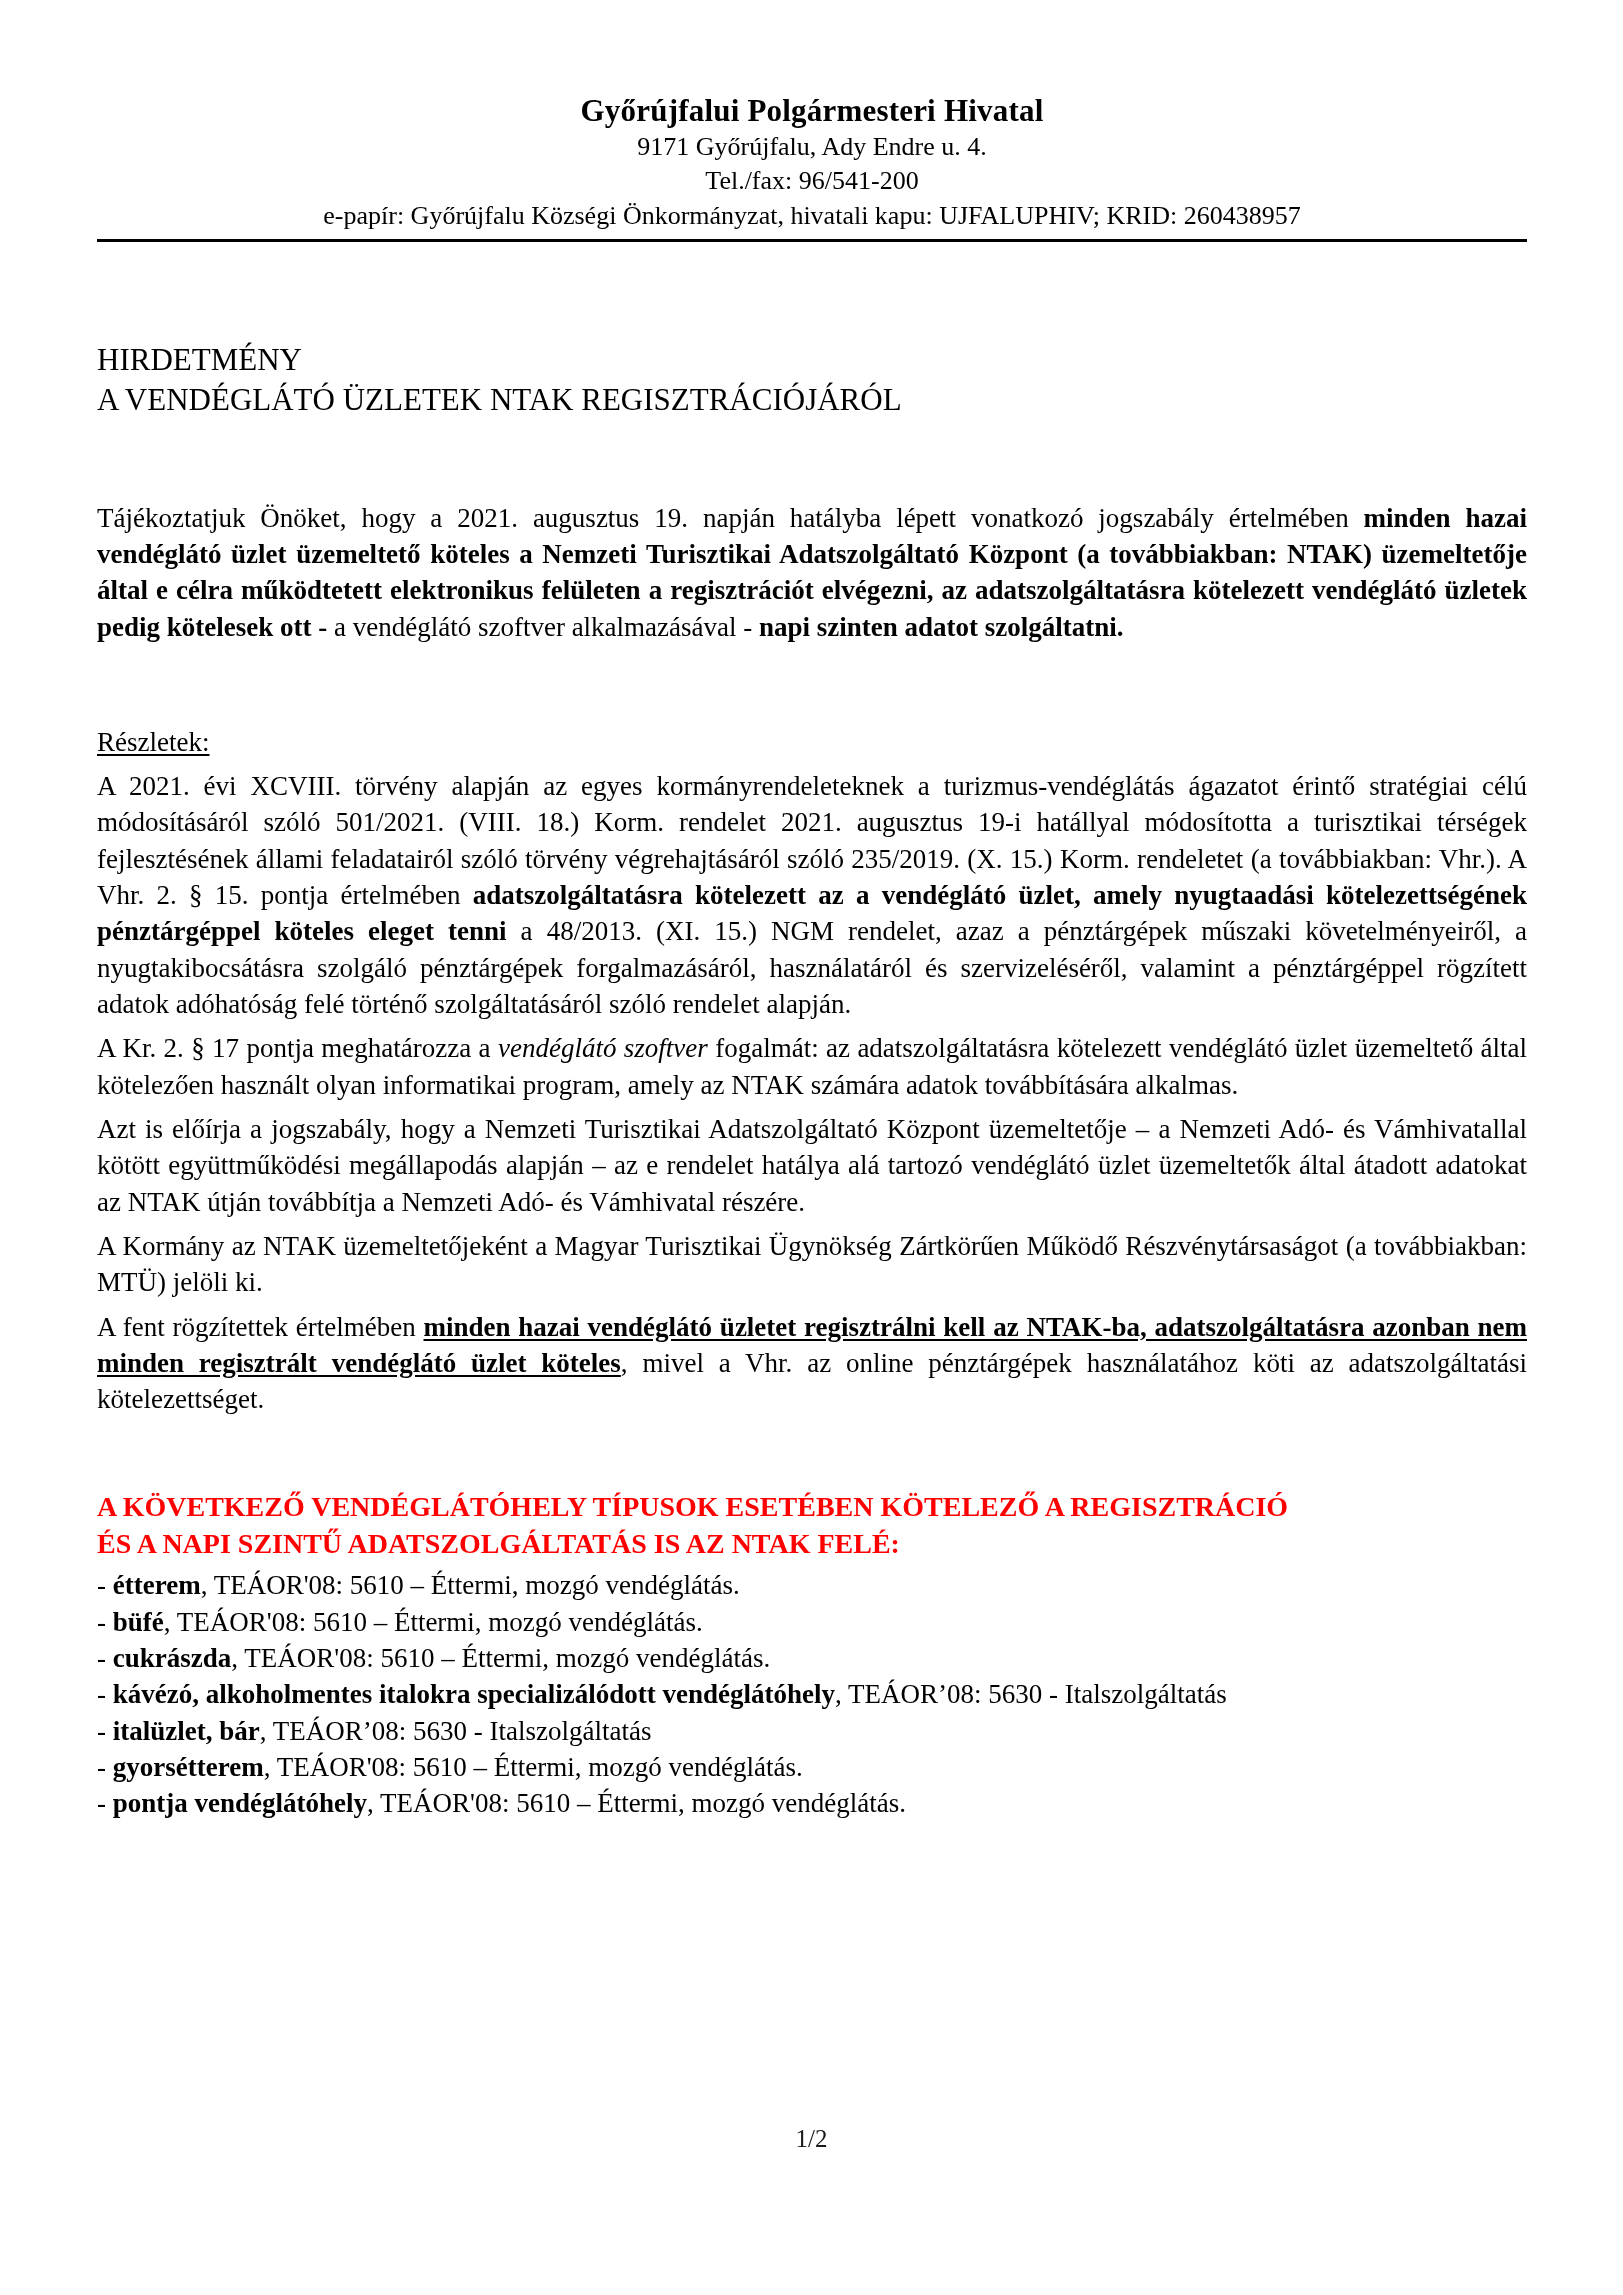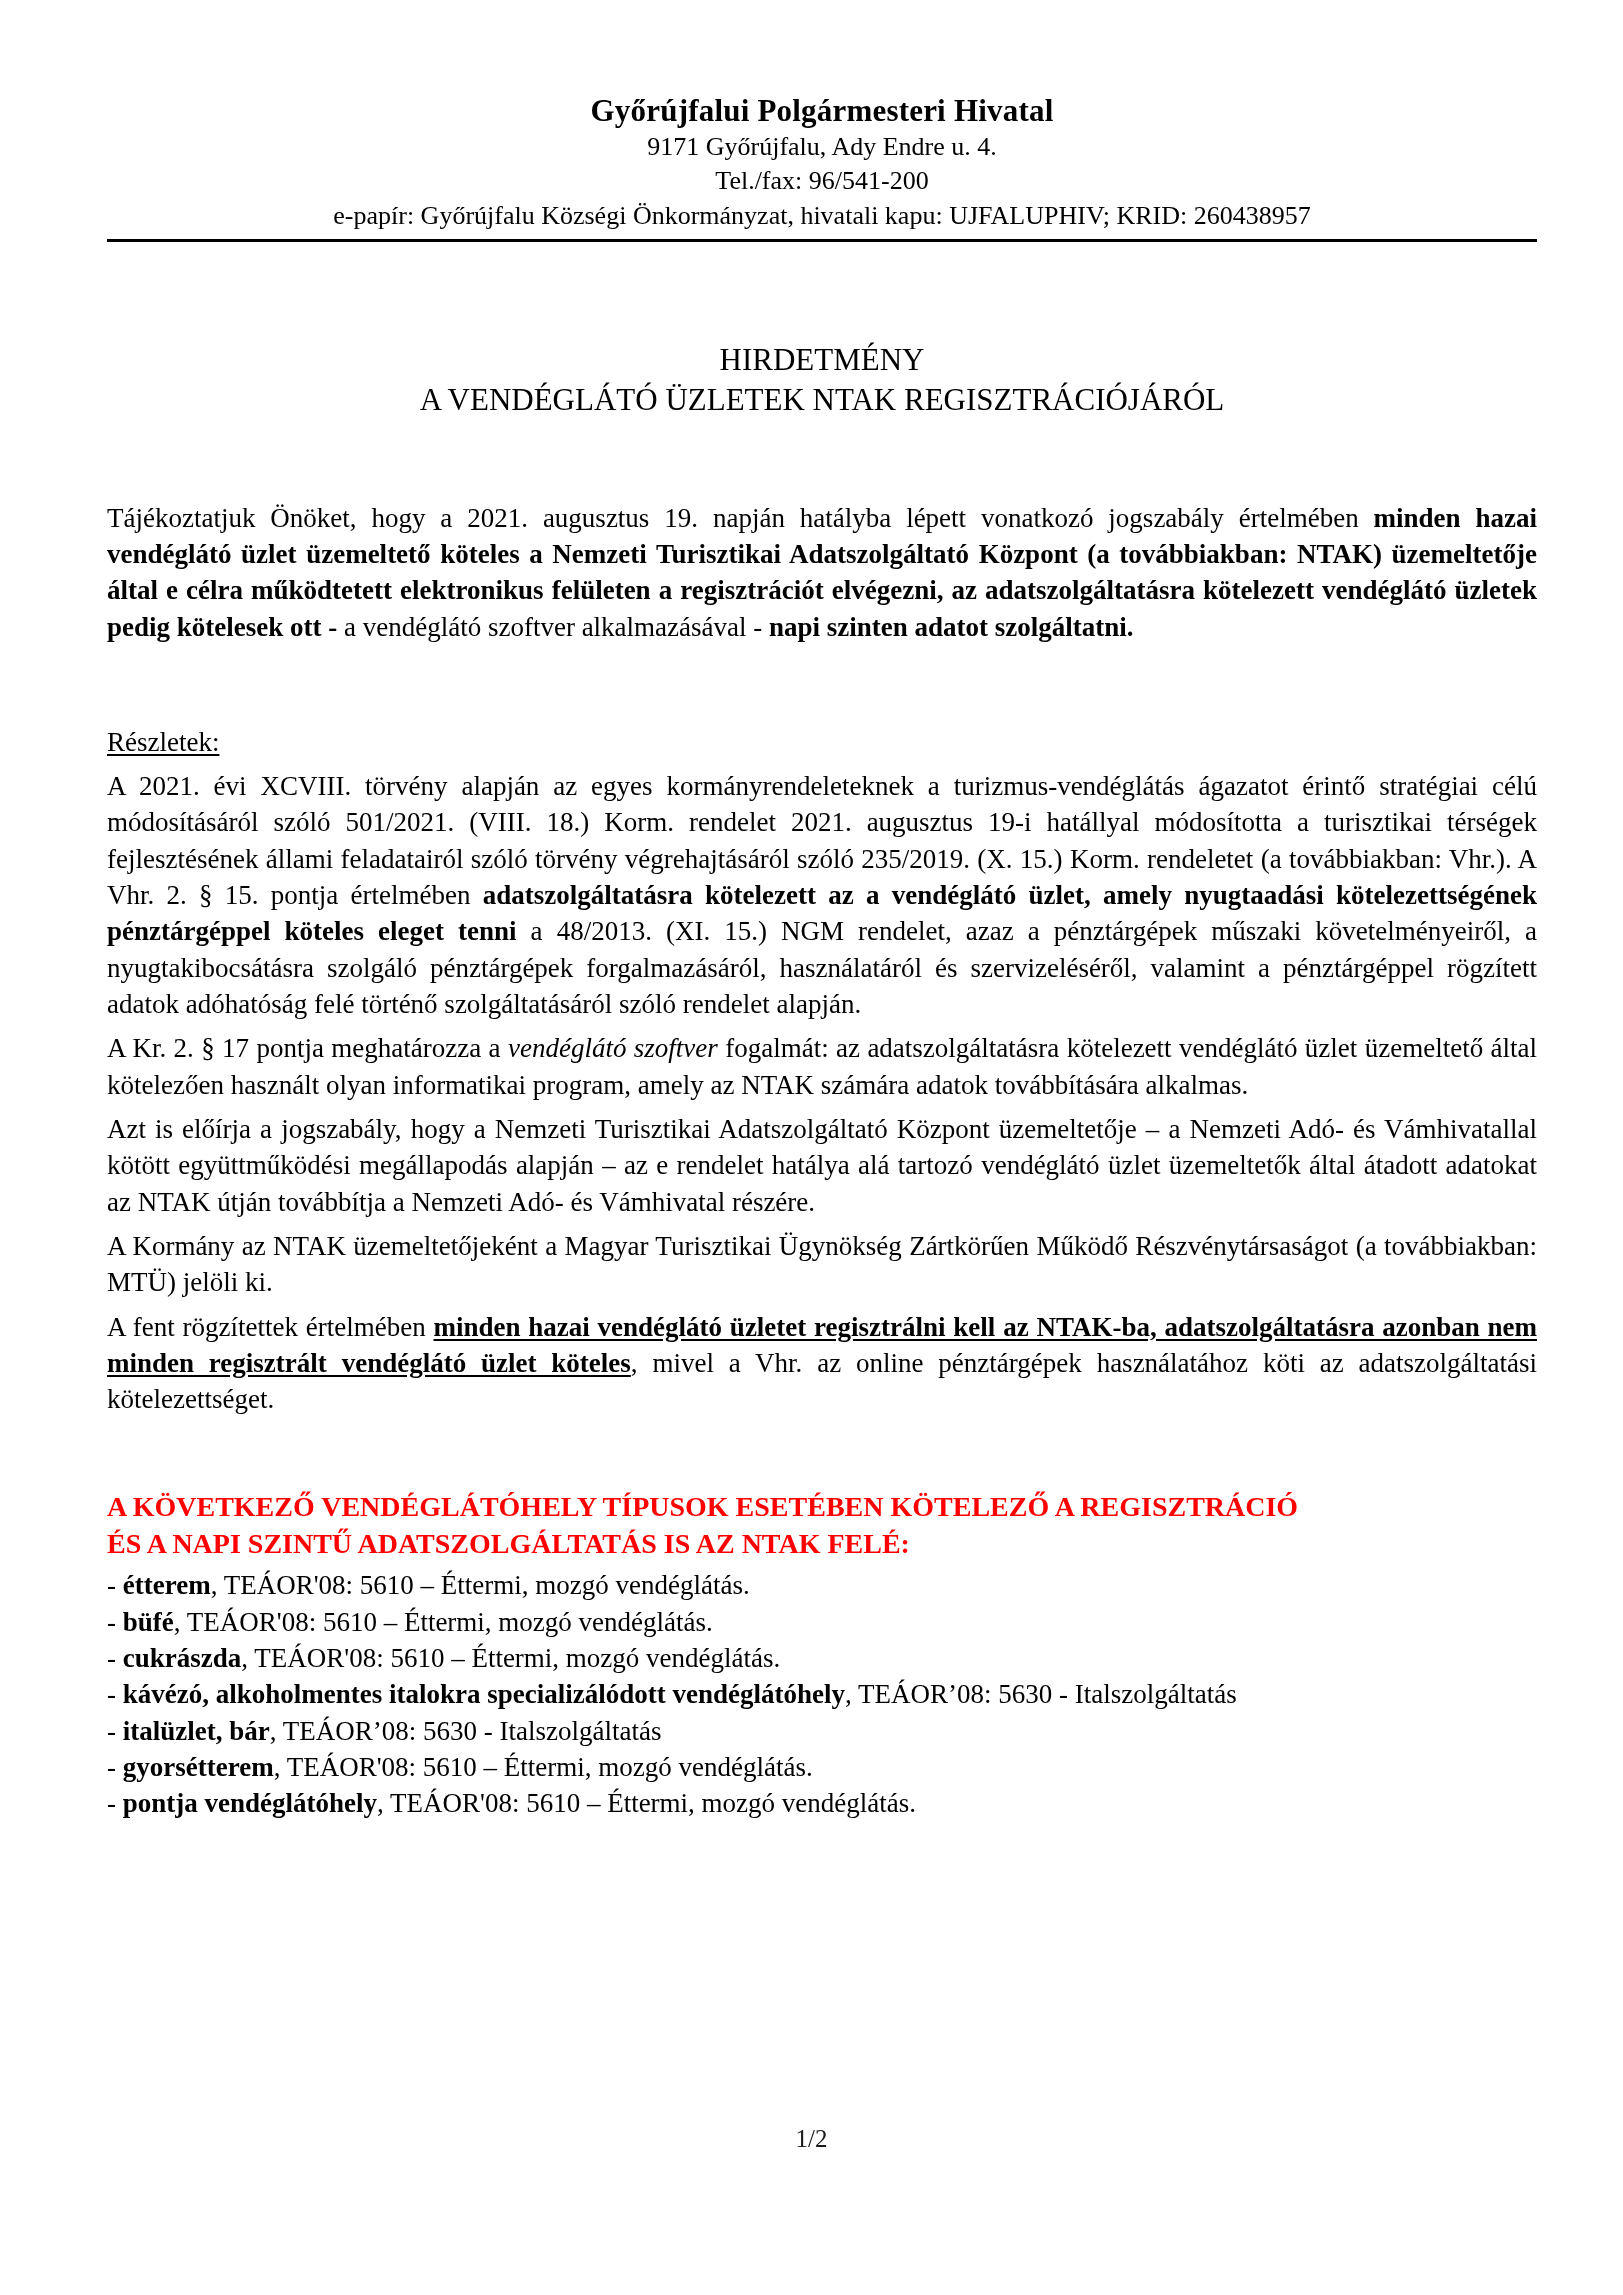--- a/index.html
+++ b/index.html
@@ -16,21 +16,21 @@
     position: relative;
     width: 1623px;
     height: 2295px;
     box-sizing: border-box;
     background: #ffffff;
     padding: 0;
     overflow: hidden;
   }
   .content {
     position: absolute;
-    left: 107px;
+    left: 97px;
     top: 0;
     width: 1430px;
   }
 
   
   .letterhead {
     padding-top: 92px;
     text-align: center;
   }
   .lh-title {
@@ -50,21 +50,21 @@
   }
   .rule {
     margin-top: 6.5px;
     border: 0;
     border-top: 3.3px solid #000;
     width: 100%;
   }
 
   
   .doc-title {
-    text-align: center;
+    text-align: left;
     margin-top: 98px;
     font-size: 31px;
     line-height: 1.30;
   }
   .doc-title .l1 { display: block; }
   .doc-title .l2 { display: block; }
 
   
   .para {
     font-size: 27px;

